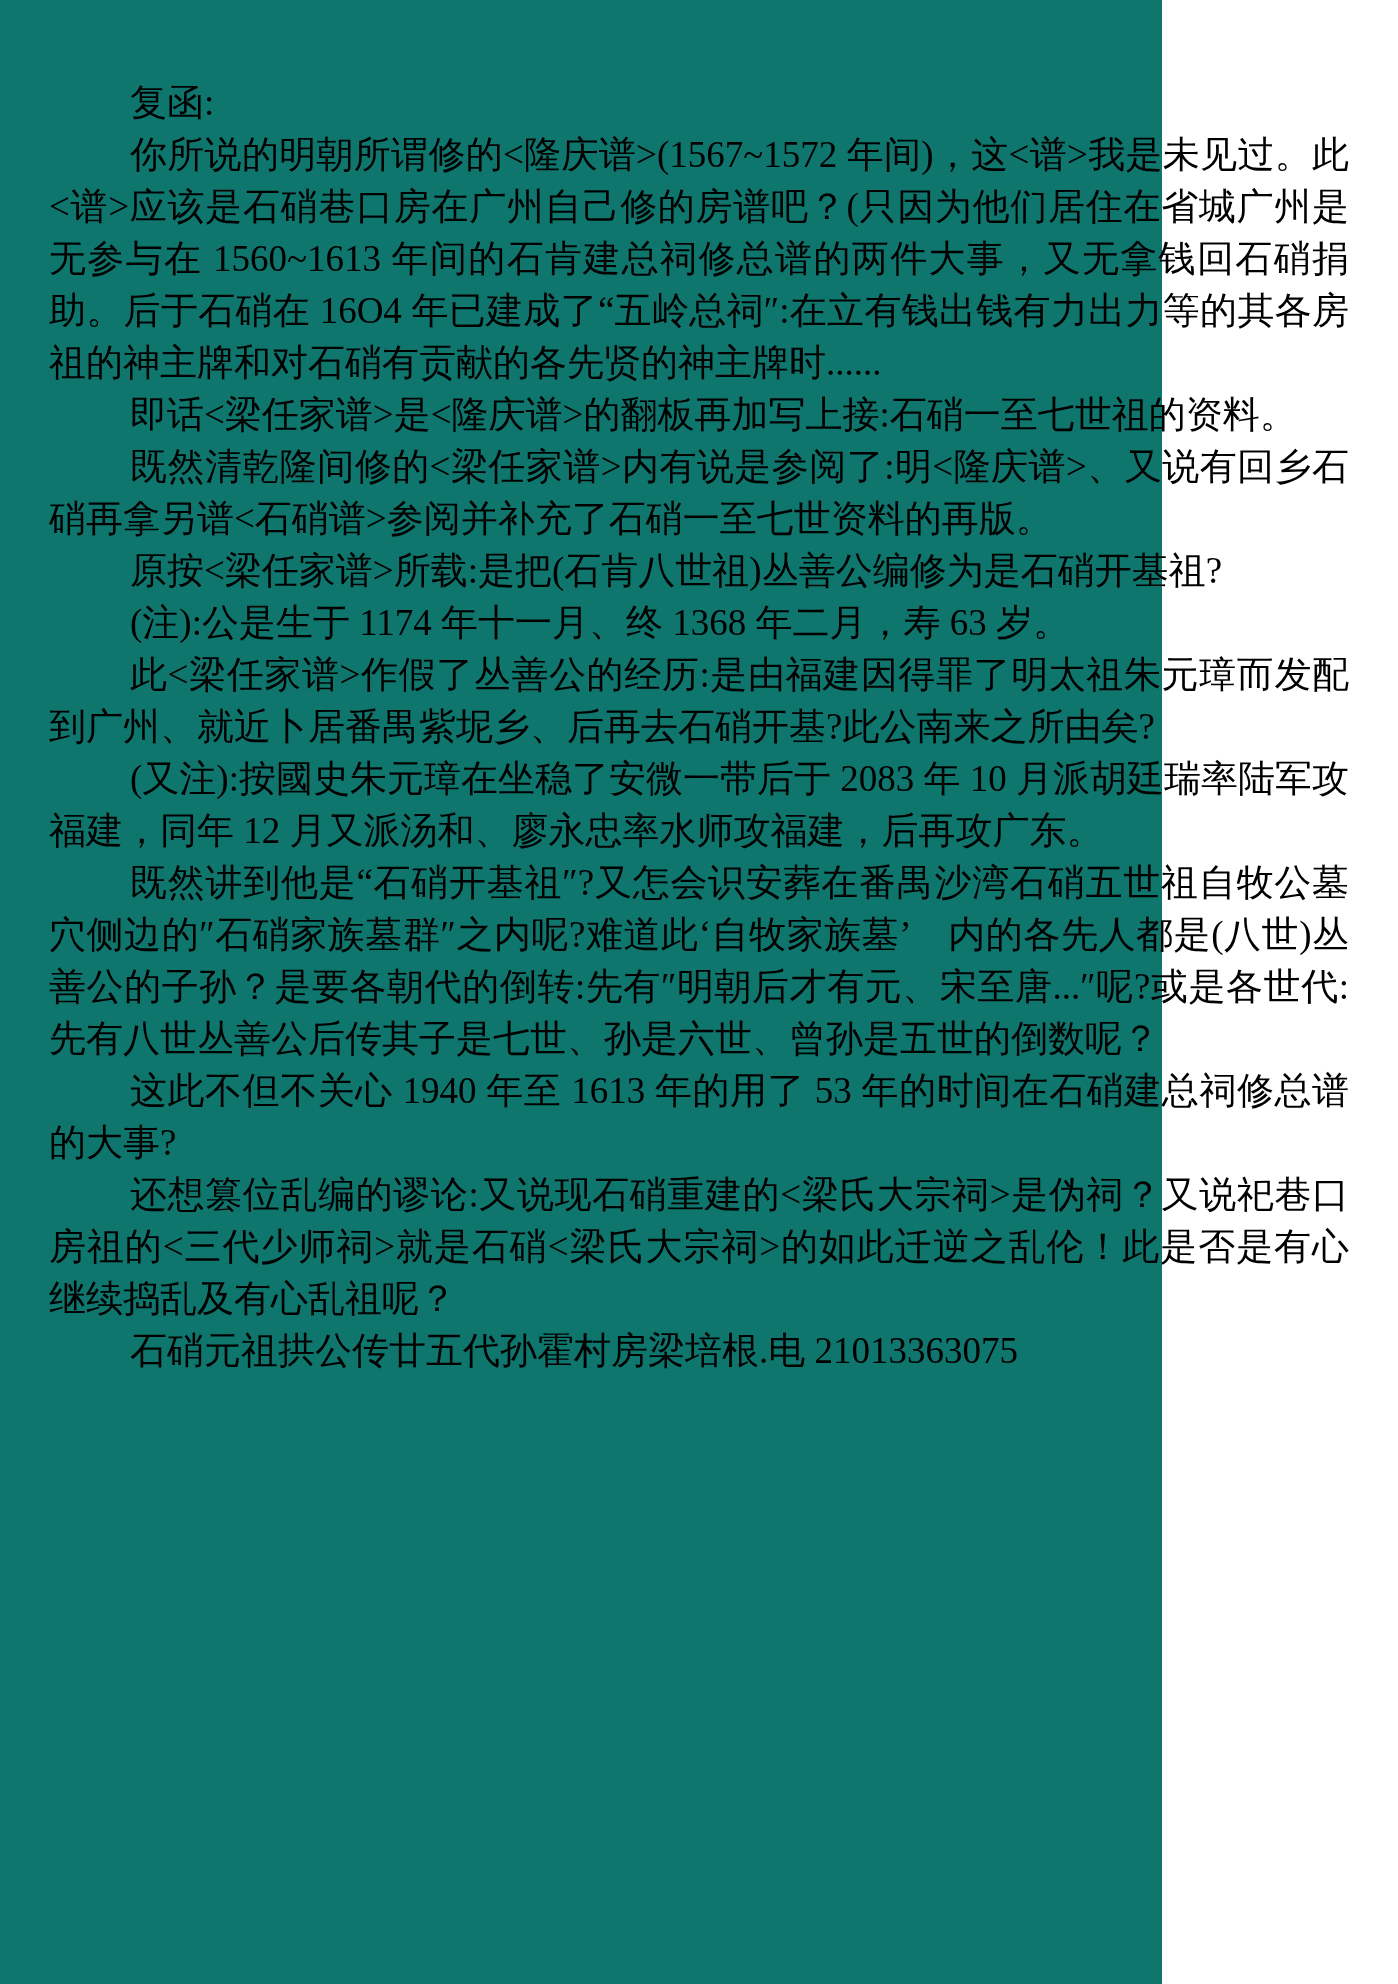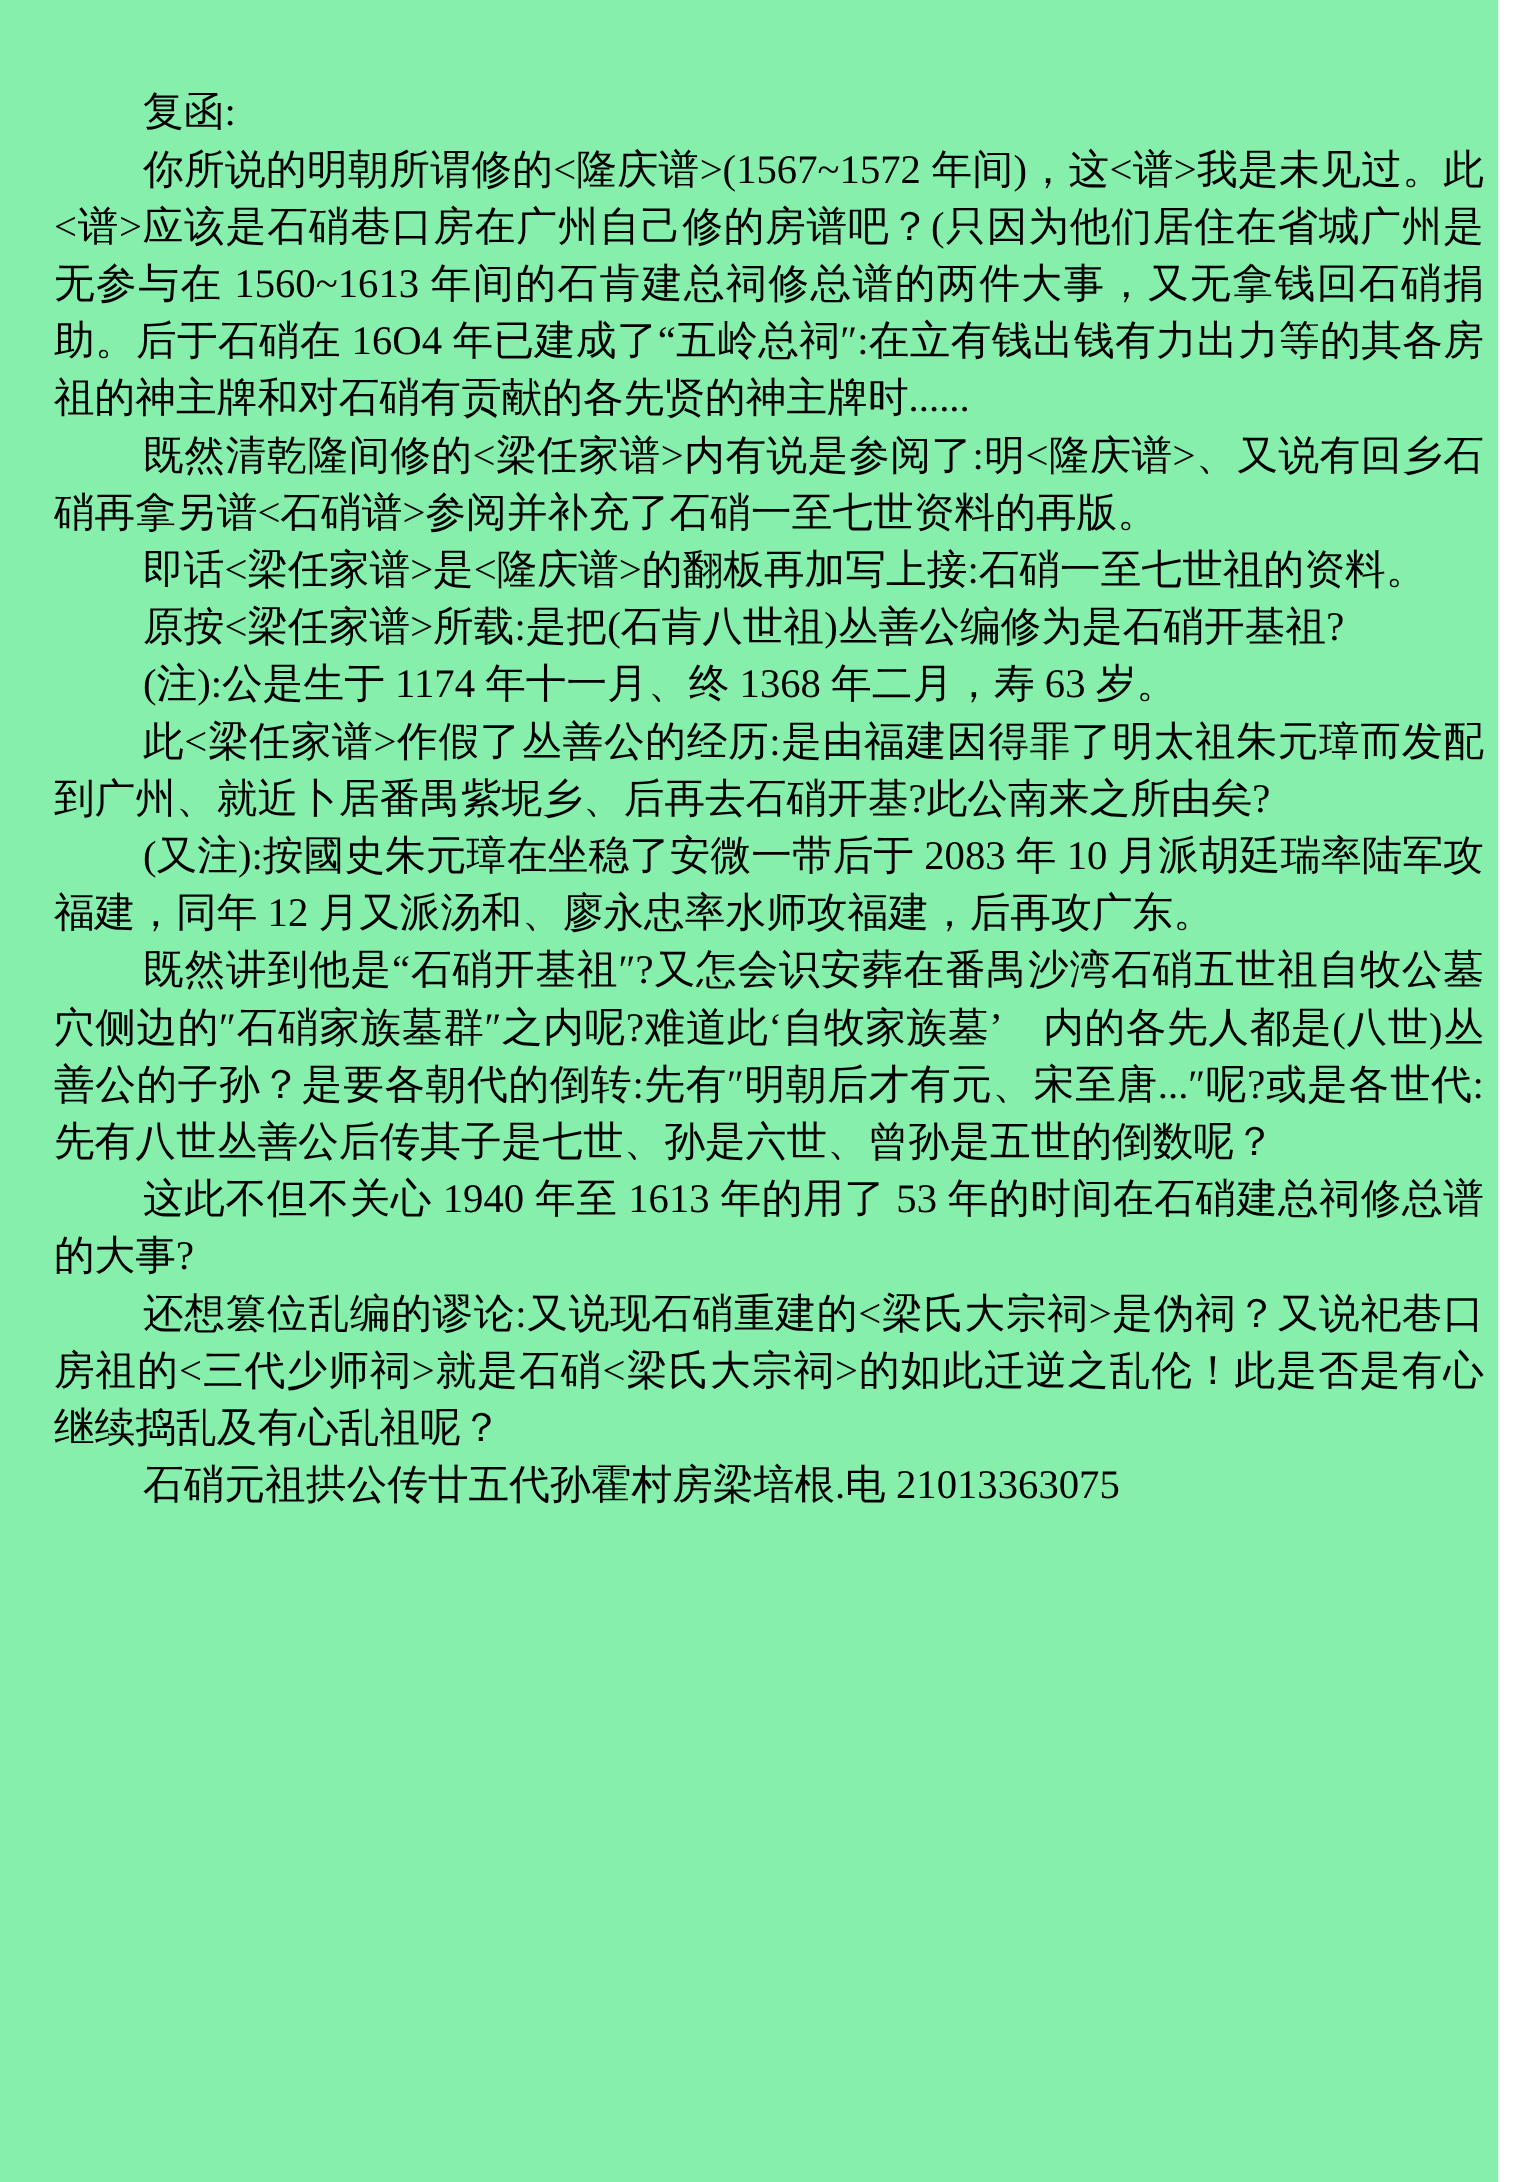--- a/index.html
+++ b/index.html
@@ -12,23 +12,23 @@
     background: #ffffff;
     color: #000000;
     font-family: "Liberation Serif", "DejaVu Serif", serif;
     position: relative;
     overflow: hidden;
   }
   .page {
     position: absolute;
     left: 0;
     top: 0;
-    width: 1362px;
+    width: 1162px;
     height: 1984px;
-    background: #86efac;
+    background: #0f766e;
   }
   .doc {
     position: absolute;
     left: 49px;
     top: 77px;
     width: 1300px;
   }
   p.para {
     margin: 0;
     padding: 0;
@@ -41,22 +41,22 @@
     color: #000000;
   }
 </style>
 </head>
 <body>
 
 <div class="page">
   <div class="doc">
       <p class="para">复函:</p>
       <p class="para">你所说的明朝所谓修的&lt;隆庆谱&gt;(1567~1572 年间)，这&lt;谱&gt;我是未见过。此&lt;谱&gt;应该是石硝巷口房在广州自己修的房谱吧？(只因为他们居住在省城广州是无参与在 1560~1613 年间的石肯建总祠修总谱的两件大事，又无拿钱回石硝捐助。后于石硝在 16O4 年已建成了“五岭总祠″:在立有钱出钱有力出力等的其各房祖的神主牌和对石硝有贡献的各先贤的神主牌时......</p>
+      <p class="para">即话&lt;梁任家谱&gt;是&lt;隆庆谱&gt;的翻板再加写上接:石硝一至七世祖的资料。</p>
       <p class="para">既然清乾隆间修的&lt;梁任家谱&gt;内有说是参阅了:明&lt;隆庆谱&gt;、又说有回乡石硝再拿另谱&lt;石硝谱&gt;参阅并补充了石硝一至七世资料的再版。</p>
-      <p class="para">即话&lt;梁任家谱&gt;是&lt;隆庆谱&gt;的翻板再加写上接:石硝一至七世祖的资料。</p>
       <p class="para">原按&lt;梁任家谱&gt;所载:是把(石肯八世祖)丛善公编修为是石硝开基祖?</p>
       <p class="para">(注):公是生于 1174 年十一月、终 1368 年二月，寿 63 岁。</p>
       <p class="para">此&lt;梁任家谱&gt;作假了丛善公的经历:是由福建因得罪了明太祖朱元璋而发配到广州、就近卜居番禺紫坭乡、后再去石硝开基?此公南来之所由矣?</p>
       <p class="para">(又注):按國史朱元璋在坐稳了安微一带后于 2083 年 10 月派胡廷瑞率陆军攻福建，同年 12 月又派汤和、廖永忠率水师攻福建，后再攻广东。</p>
       <p class="para">既然讲到他是“石硝开基祖″?又怎会识安葬在番禺沙湾石硝五世祖自牧公墓穴侧边的″石硝家族墓群″之内呢?难道此‘自牧家族墓’　内的各先人都是(八世)丛善公的子孙？是要各朝代的倒转:先有″明朝后才有元、宋至唐...″呢?或是各世代:先有八世丛善公后传其子是七世、孙是六世、曾孙是五世的倒数呢？</p>
       <p class="para">这此不但不关心 1940 年至 1613 年的用了 53 年的时间在石硝建总祠修总谱的大事?</p>
       <p class="para">还想篡位乱编的谬论:又说现石硝重建的&lt;梁氏大宗祠&gt;是伪祠？又说祀巷口房祖的&lt;三代少师祠&gt;就是石硝&lt;梁氏大宗祠&gt;的如此迁逆之乱伦！此是否是有心继续捣乱及有心乱祖呢？</p>
       <p class="para">石硝元祖拱公传廿五代孙霍村房梁培根.电 21013363075</p>
     </div>
 </div>

